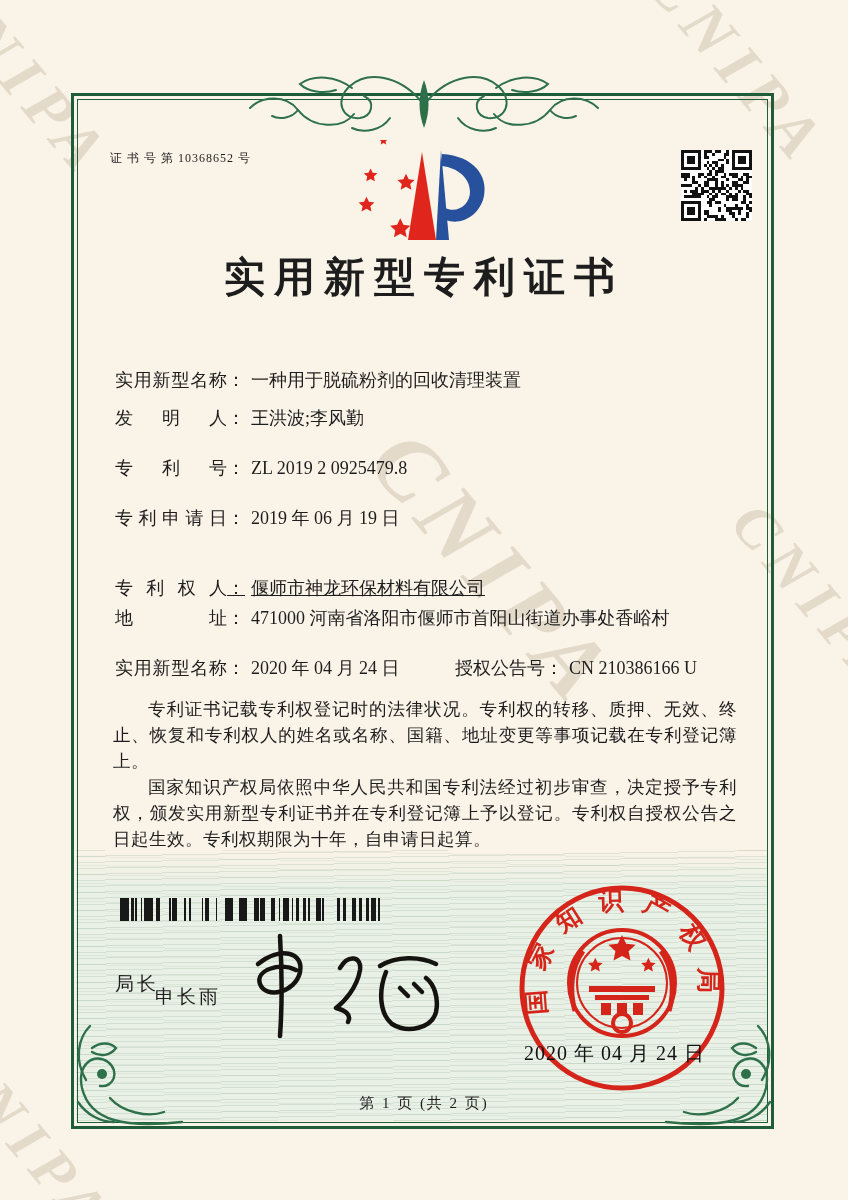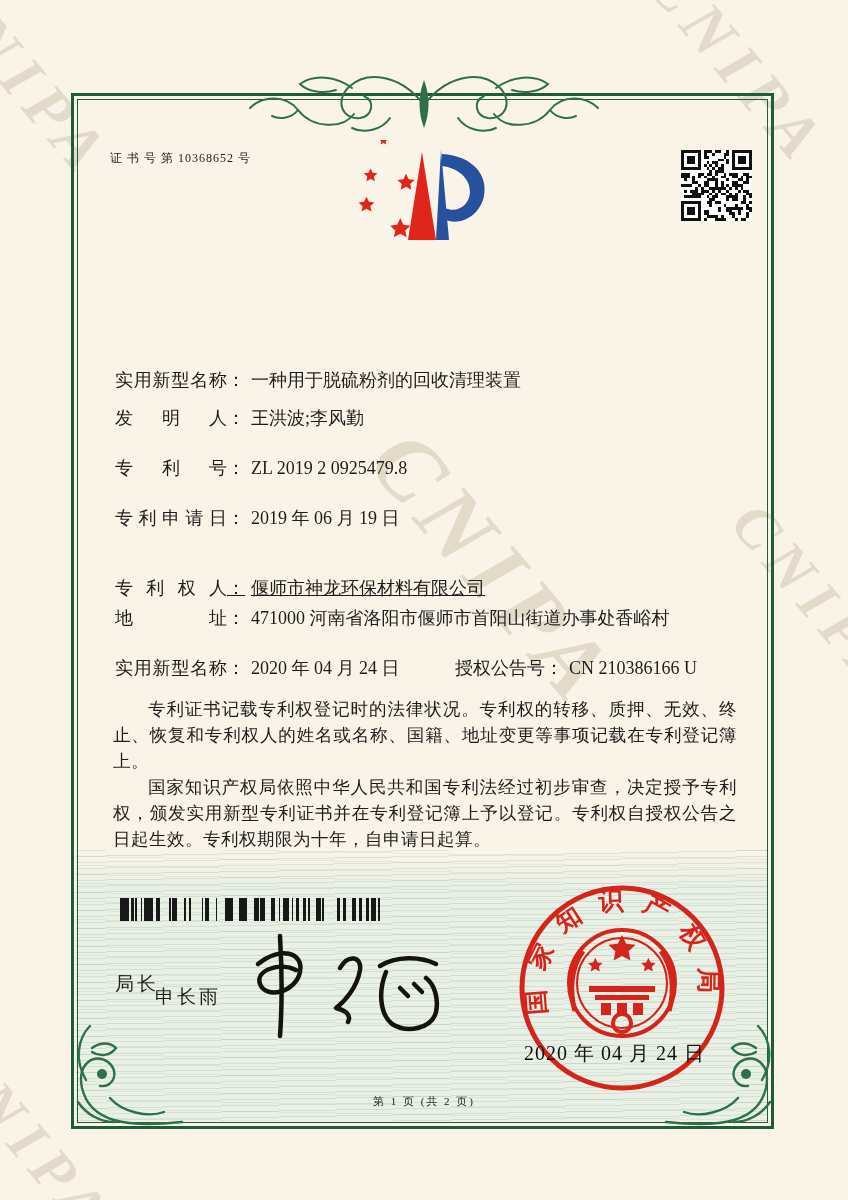--- a/index.html
+++ b/index.html
@@ -69,21 +69,21 @@
   .sig-name{position:absolute; left:115px; top:984px; z-index:4; font-size:19px; letter-spacing:3px;margin-left:40px;}
   .signature{position:absolute; left:228px; top:930px; z-index:5;}
   .seal{position:absolute; left:517px; top:883px; width:210px; height:210px; z-index:4;}
   .seal svg{display:block;}
   .seal-date{
     position:absolute; left:524px; top:1040px; z-index:5;
     font-size:20px; letter-spacing:1px; color:#111;
   }
   .page-footer{
     position:absolute; left:0; top:1094px; width:100%; z-index:4;
-    text-align:center; font-size:11px; letter-spacing:2px;
+    text-align:center; font-size:15px; letter-spacing:2px;
   }
   .note{
     position:absolute; left:50%; transform:translateX(-50%); top:1140px; z-index:4;
     background:#fffdf8; padding:5px 20px; font-size:17px; letter-spacing:2px;
     box-shadow:0 0 4px rgba(0,0,0,0.04);
   }
 </style>
 </head>
 <body>
 
@@ -379,20 +379,21 @@
         <rect x="12" y="24" width="1" height="1" fill="#111"></rect>
         <rect x="13" y="24" width="1" height="1" fill="#111"></rect>
         <rect x="14" y="24" width="1" height="1" fill="#111"></rect>
         <rect x="15" y="24" width="1" height="1" fill="#111"></rect>
         <rect x="19" y="24" width="1" height="1" fill="#111"></rect>
         <rect x="21" y="24" width="1" height="1" fill="#111"></rect>
         <rect x="22" y="24" width="1" height="1" fill="#111"></rect>
       </svg>
   </div>
 
+  <div class="title">实用新型专利证书</div>
 
   <div class="field" style="top:368px;">
     <span class="flabel">实用新型名称</span><span>：</span><span class="fvalue">一种用于脱硫粉剂的回收清理装置</span>
   </div>
   <div class="field" style="top:406px;">
     <span class="flabel">发明人</span><span>：</span><span class="fvalue">王洪波;李风勤</span>
   </div>
   <div class="field" style="top:456px;">
     <span class="flabel">专利号</span><span>：</span><span class="fvalue">ZL 2019 2 0925479.8</span>
   </div>

